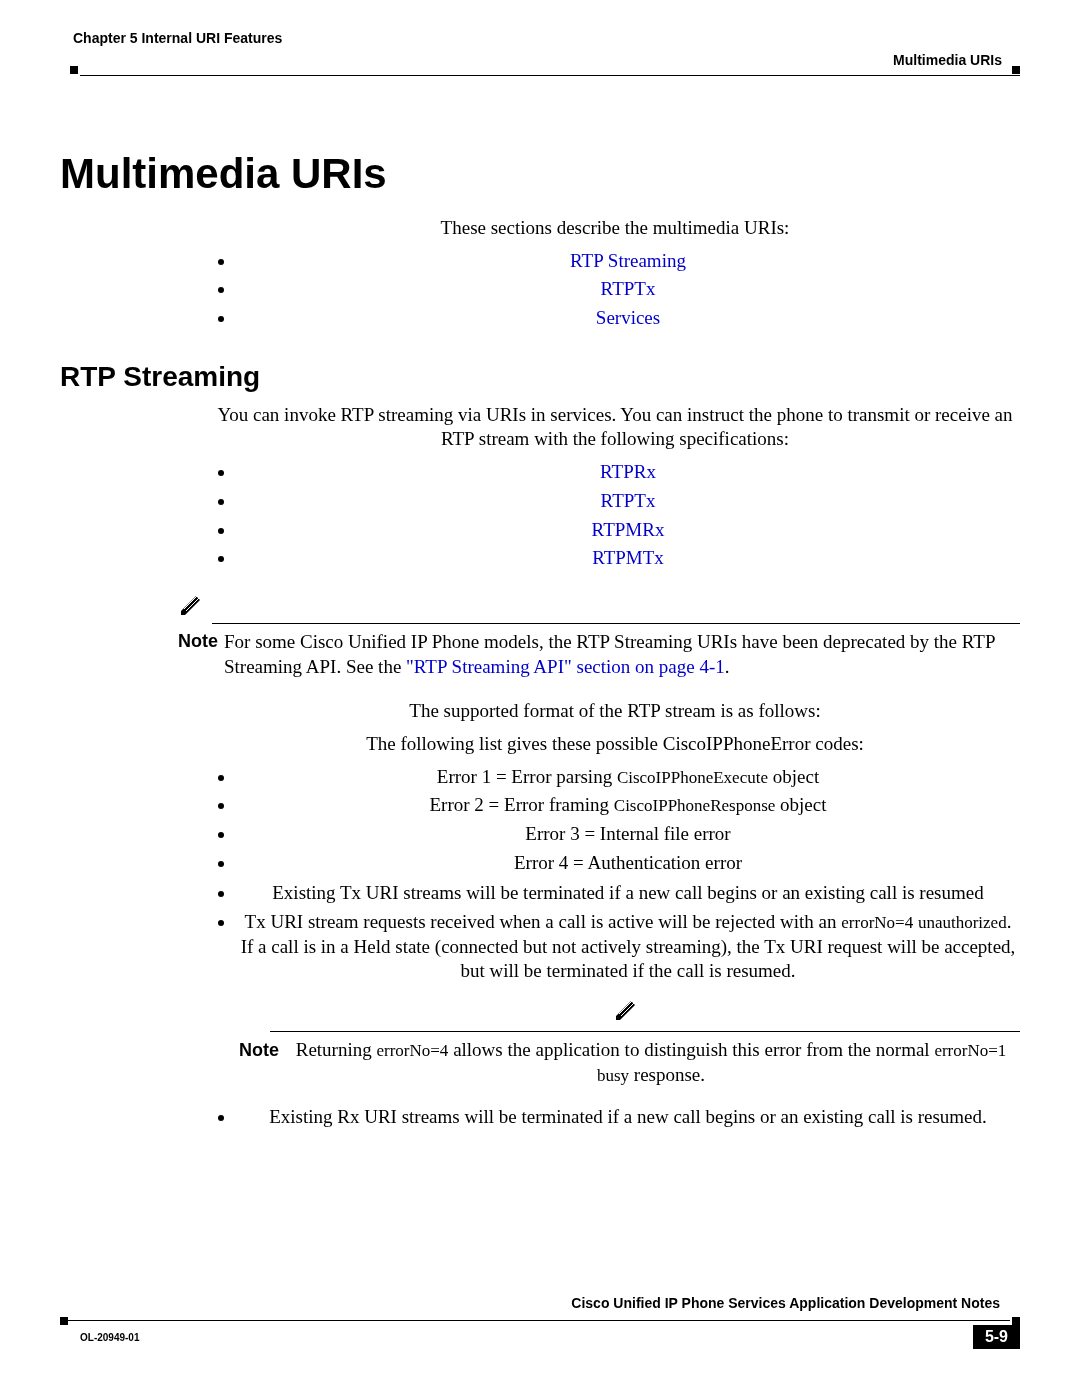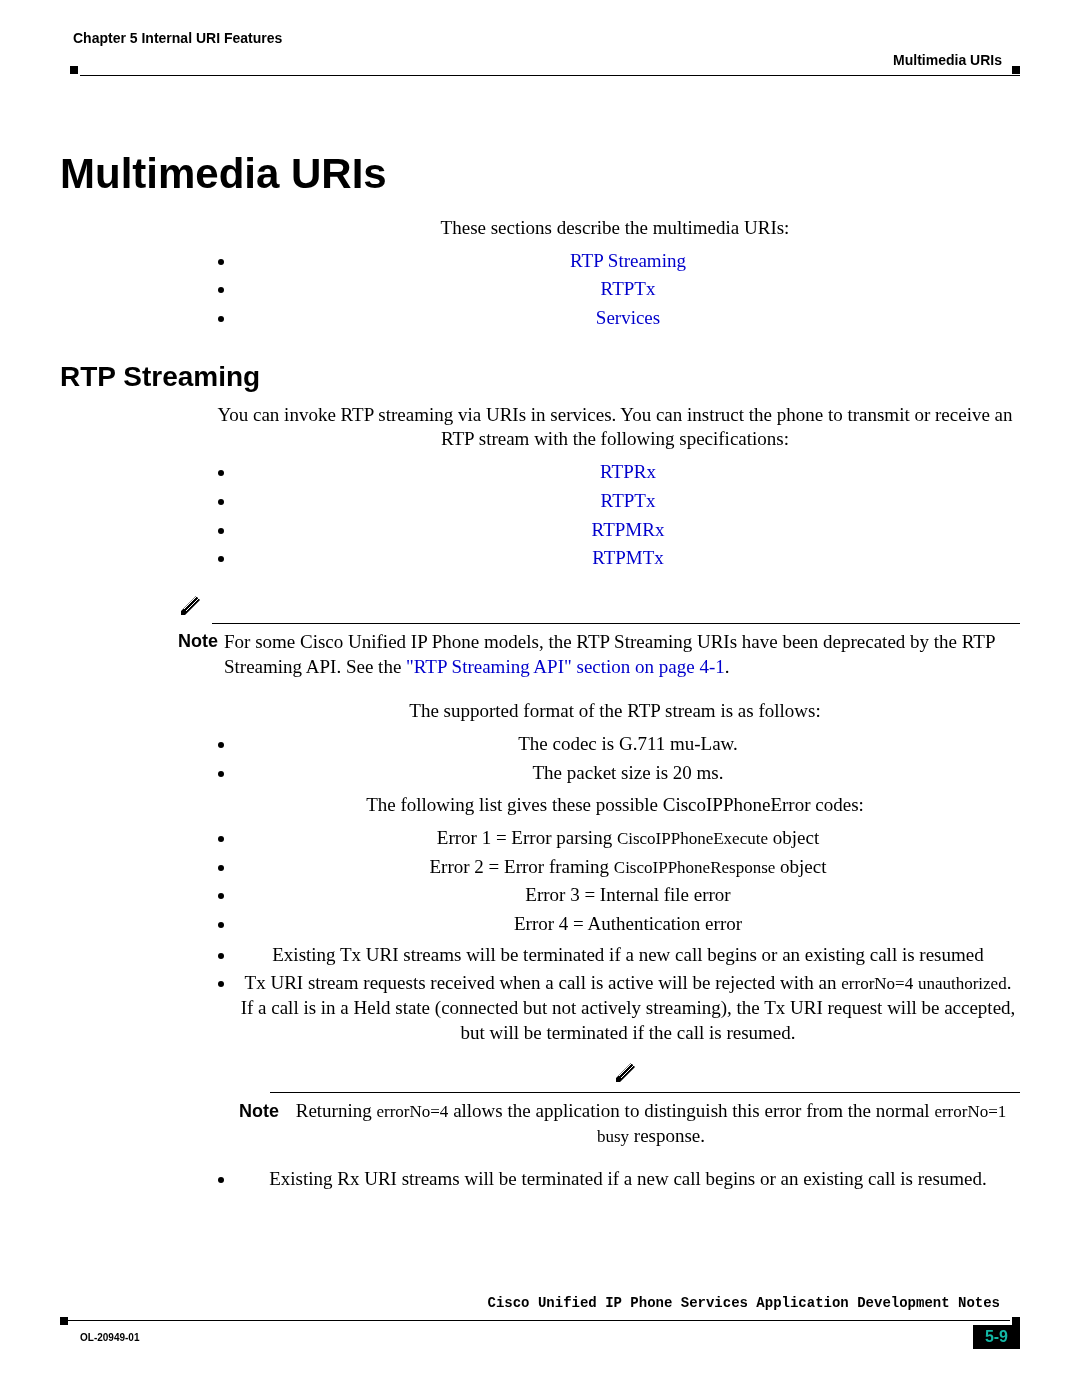--- a/index.html
+++ b/index.html
@@ -178,38 +178,38 @@
     right: 0;
     bottom: 32px;
     width: 8px;
     height: 8px;
     background: #000;
   }
   .footer-title {
     position: absolute;
     right: 20px;
     bottom: 46px;
-    font-family: Liberation Mono, monospace;
+    font-family: Liberation Sans, sans-serif;
     font-weight: bold;
     font-size: 14px;
   }
   .footer-ol {
     position: absolute;
     left: 20px;
     bottom: 14px;
     font-family: Arial, Helvetica, sans-serif;
     font-weight: bold;
     font-size: 10px;
   }
   .page-num-box {
     position: absolute;
     right: 0;
     bottom: 8px;
     background: #000;
-    color: #14b8a6;
+    color: #ffffff;
     font-family: Arial, Helvetica, sans-serif;
     font-weight: bold;
     font-size: 16px;
     padding: 3px 12px;
   }
 </style>
 </head>
 <body>
 
 <div class="page">
@@ -256,24 +256,20 @@
       <div class="note-row">
         <div class="note-label">Note</div>
         <div class="note-text">
           <span>For some Cisco Unified IP Phone models, the RTP Streaming URIs have been deprecated by the RTP Streaming API. See the </span><a class="link">"RTP Streaming API" section on page 4-1</a><span>.</span>
         </div>
       </div>
     </div>
 
     <div class="body-indent" style="margin-top:20px;">
       <p>The supported format of the RTP stream is as follows:</p>
-      <ul class="bullet">
-        <li>The codec is G.711 mu-Law.</li>
-        <li>The packet size is 20 ms.</li>
-      </ul>
       <p>The following list gives these possible CiscoIPPhoneError codes:</p>
       <ul class="bullet">
         <li><span>Error 1 = Error parsing </span><code class="mono">CiscoIPPhoneExecute</code><span> object</span></li>
         <li><span>Error 2 = Error framing </span><code class="mono">CiscoIPPhoneResponse</code><span> object</span></li>
         <li>Error 3 = Internal file error</li>
         <li>Error 4 = Authentication error</li>
       </ul>
 
 
       <ul class="bullet">

